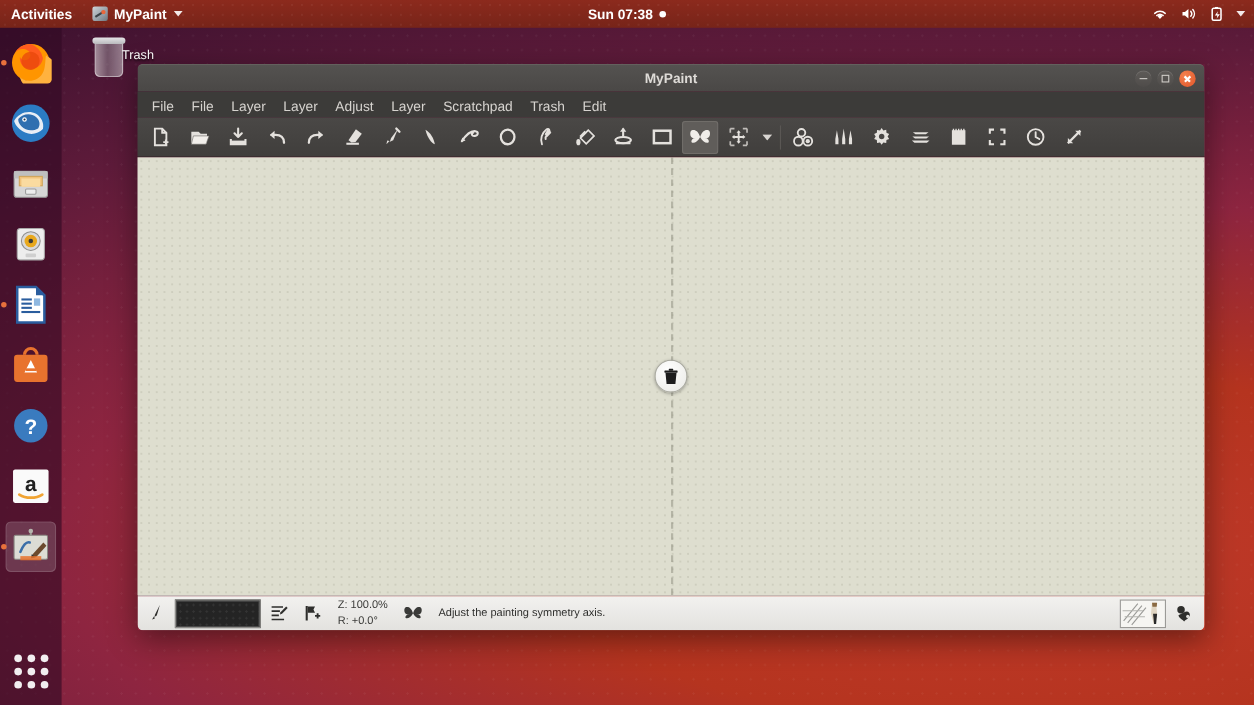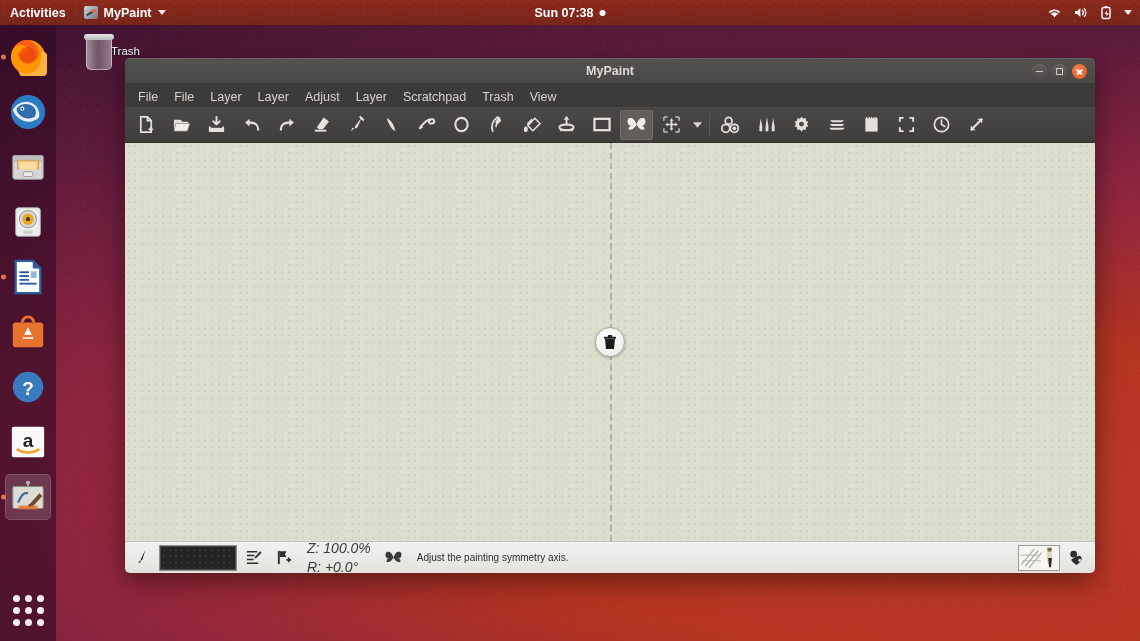--- a/index.html
+++ b/index.html
@@ -187,23 +187,22 @@
     width:78px;height:26px; background:#242424;
     border:1px solid #8d8c89; box-shadow: inset 0 0 0 1px #4a4a4a;
     position:relative;
   }
   .color-swatch::after{
     content:""; position:absolute; inset:1px;
     background-image: radial-gradient(rgba(255,255,255,.07) 1px, transparent 1px);
     background-size:6px 6px;
   }
   .zoominfo{
-    font-size:14px; color:#3a3a38; line-height:1.35; padding:0 6px; white-space:nowrap;
+    font-size:10px; color:#3a3a38; line-height:1.35; padding:0 6px; white-space:nowrap;
     font-family:"Liberation Sans", sans-serif;
-    font-style:italic;
   }
   .status-msg{ font-size:10px; color:#2e2e2c; padding-left:6px; }
   .sb-right{ margin-left:auto; display:flex; align-items:center; gap:3px; padding-right:2px;}
   .brush-preview{
     width:42px;height:26px; background:#f6f5f2; border:1px solid #9b9a97;
     position:relative; overflow:hidden;
   }
 </style>
 </head>
 <body>
@@ -378,21 +377,21 @@
 
   <div class="menubar">
     <span class="menu-item">File</span>
     <span class="menu-item">File</span>
     <span class="menu-item">Layer</span>
     <span class="menu-item">Layer</span>
     <span class="menu-item">Adjust</span>
     <span class="menu-item">Layer</span>
     <span class="menu-item">Scratchpad</span>
     <span class="menu-item">Trash</span>
-    <span class="menu-item">View</span>
+    <span class="menu-item">Edit</span>
   </div>
 
   <div class="toolbar">
     <div class="tbtn">
       <svg width="19" height="19" viewBox="0 0 20 20">
           <path d="M4 2h7l4 4v12H4z" fill="none" stroke="#e4e1dd" stroke-width="1.8"></path>
           <path d="M11 2v4h4" fill="none" stroke="#e4e1dd" stroke-width="1.8"></path>
           <path d="M14.5 12.5v5M12 15h5" stroke="#e4e1dd" stroke-width="1.8"></path>
         </svg>
     </div>

